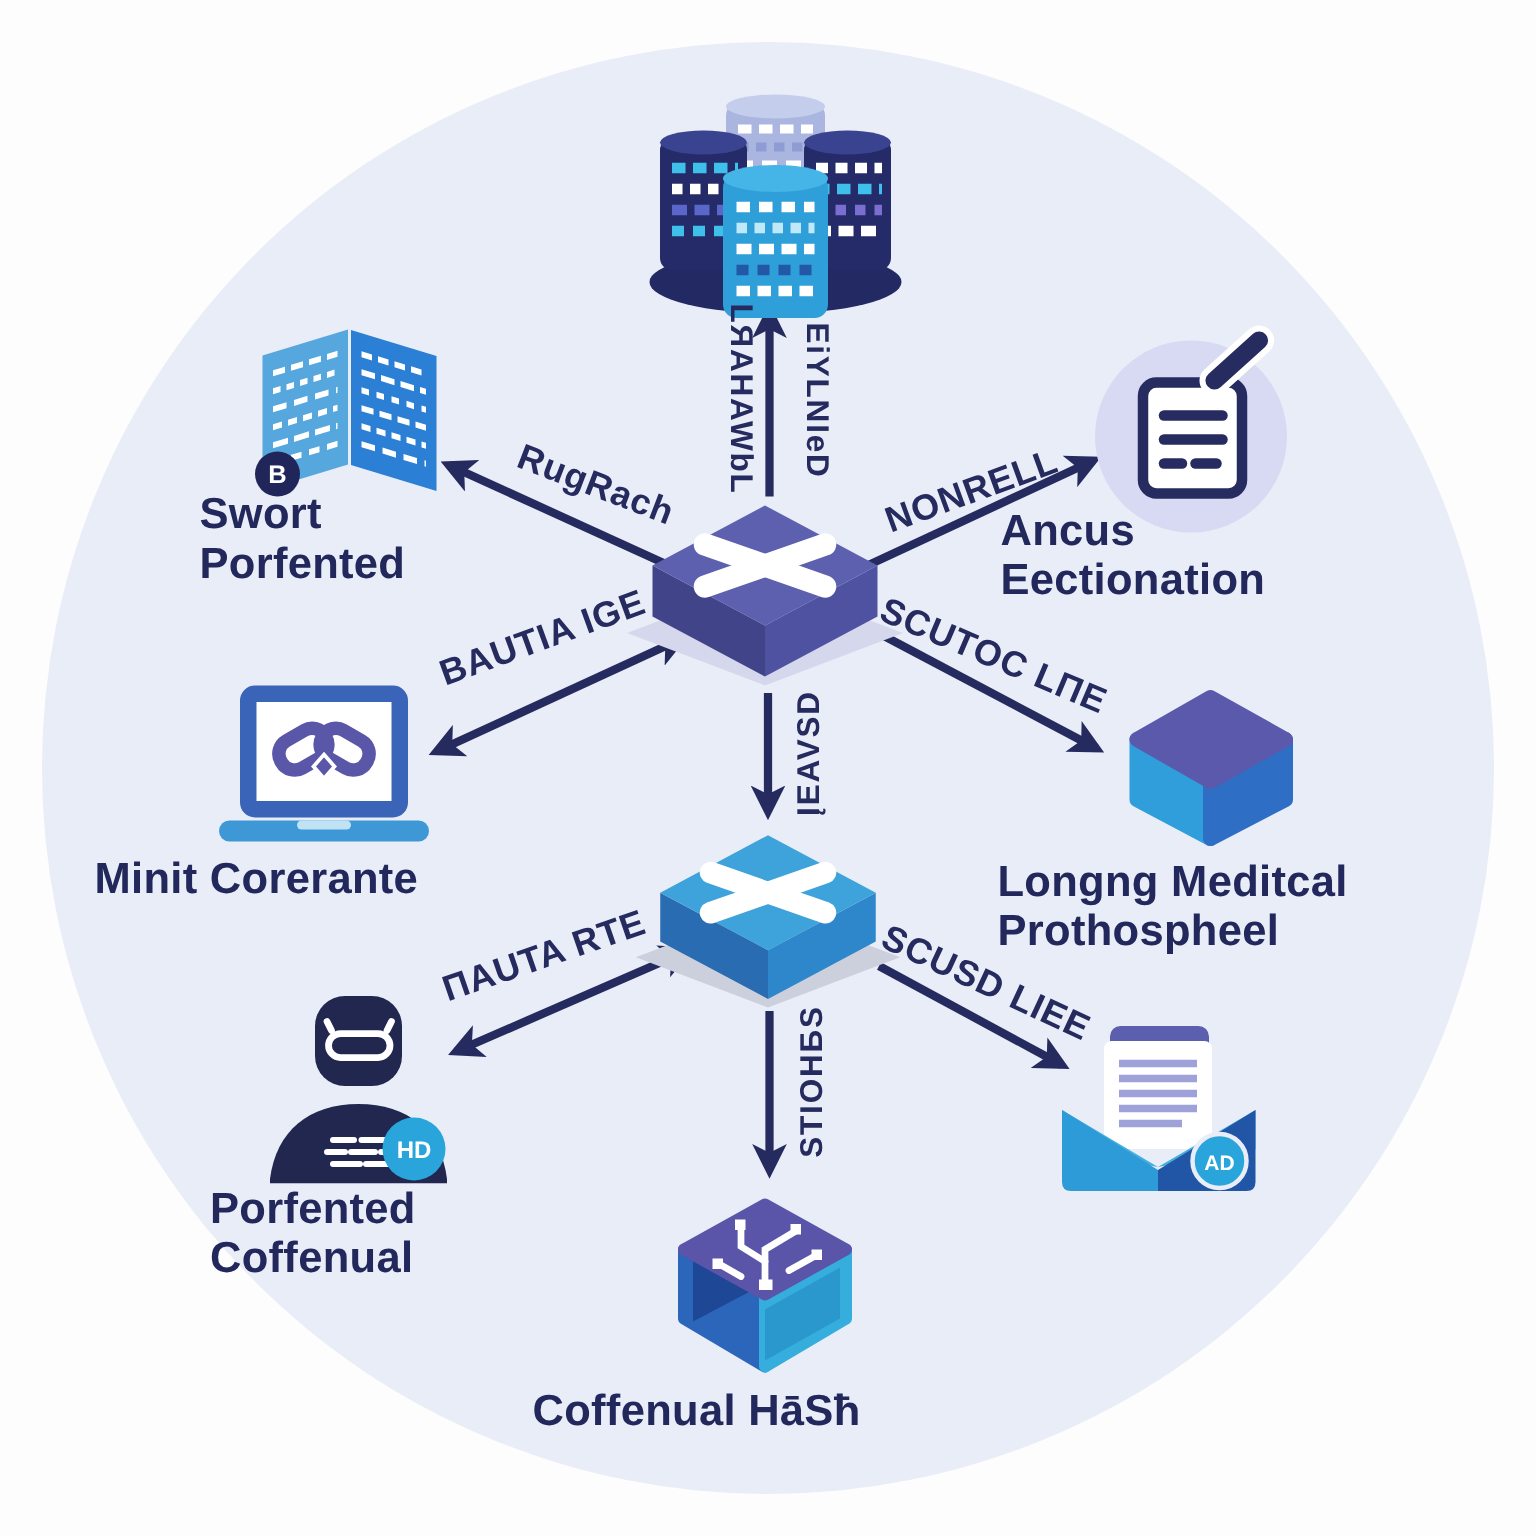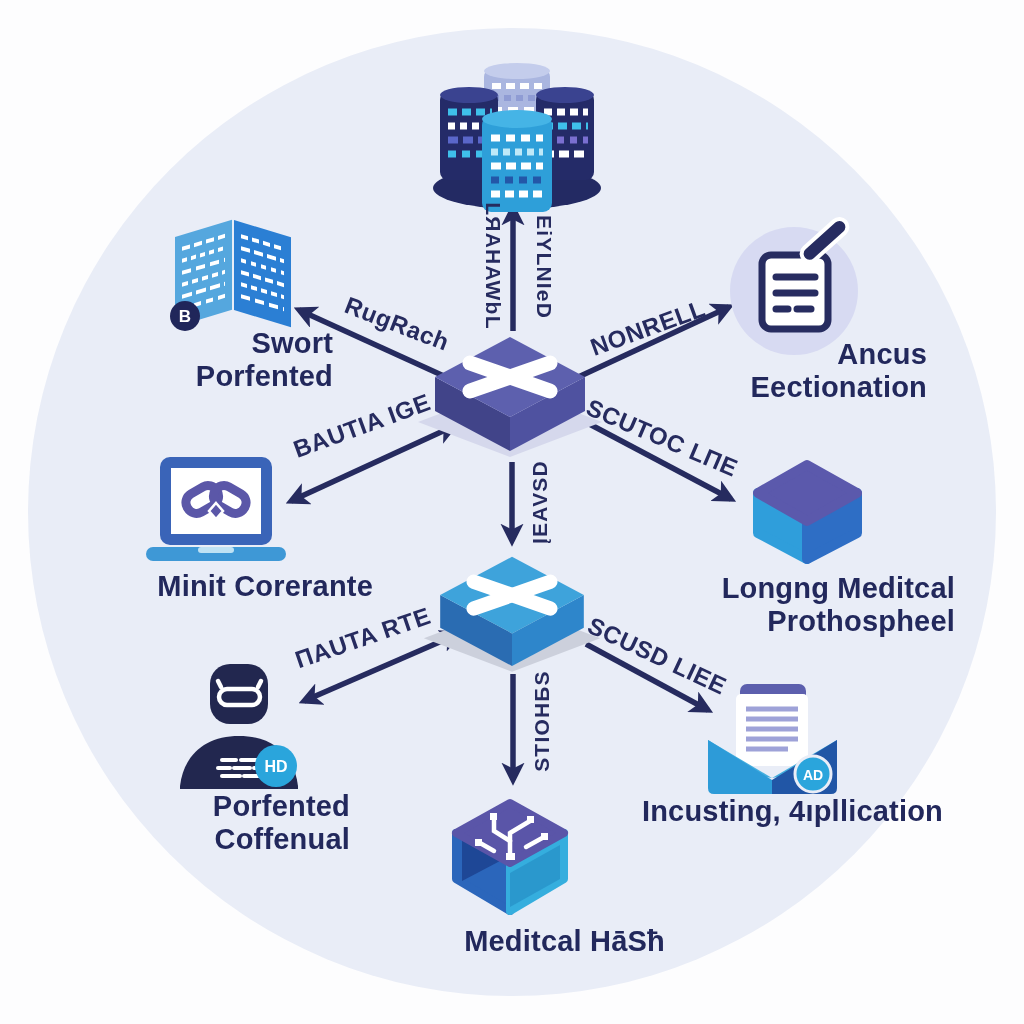--- a/index.html
+++ b/index.html
@@ -1,21 +1,21 @@
 <!DOCTYPE html>
 <html><head>
 <meta charset="utf-8">
 <style>
   html,body{margin:0;padding:0;background:#fdfdfe;}
   .stage{position:relative;width:1024px;height:1024px;overflow:hidden;
          font-family:"Liberation Sans",sans-serif;background:#fdfdfe;}
   .big-circle{position:absolute;left:28px;top:28px;width:968px;height:968px;
               border-radius:50%;background:#e9edf7;}
   .abs{position:absolute;}
-  .node-label{position:absolute;text-align:right;color:#22285c;font-weight:700;
+  .node-label{position:absolute;text-align:left;color:#22285c;font-weight:700;
               font-size:29px;line-height:33px;letter-spacing:.2px;}
   .edge-label{position:absolute;text-align:center;color:#262b5f;font-weight:700;
               font-size:24px;line-height:32px;letter-spacing:.6px;white-space:nowrap;}
   .vlabel{position:absolute;text-align:center;color:#262b5f;font-weight:700;
           font-size:21px;line-height:28px;letter-spacing:1.2px;white-space:nowrap;}
   svg text{font-family:"Liberation Sans",sans-serif;}
 </style>
 </head>
 <body>
 
@@ -217,22 +217,21 @@
       <rect x="27" y="44" width="7" height="7"></rect>
       <rect x="58" y="58" width="9" height="7"></rect>
     </g>
   </svg>
 
   <div class="node-label" style="left:133px;top:327px;width:200px">Swort Porfented</div>
   <div class="node-label" style="left:667px;top:338px;width:260px">Ancus Eectionation</div>
   <div class="node-label" style="left:665px;top:572px;width:290px">Longng Meditcal Prothospheel</div>
   <div class="node-label" style="left:63px;top:570px;width:310px">Minit Corerante</div>
   <div class="node-label" style="left:140px;top:790px;width:210px">Porfented Coffenual</div>
-  <div class="node-label" style="left:608px;top:795px;width:335px">Incusting, 4ıpllication</div>
-  <div class="node-label" style="left:355px;top:925px;width:310px">Meditcal HāSħ</div>
+  <div class="node-label" style="left:355px;top:925px;width:310px">Coffenual HāSħ</div>
 
   <div class="edge-label" style="left:312px;top:308px;width:170px;transform:rotate(21deg)">RugRach</div>
   <div class="edge-label" style="left:553px;top:312px;width:190px;transform:rotate(-20deg)">NONRELL</div>
   <div class="edge-label" style="left:257px;top:410px;width:210px;transform:rotate(-20deg)">BAUTIA IGE</div>
   <div class="edge-label" style="left:552px;top:422px;width:220px;transform:rotate(23deg)">SCUTOC LПE</div>
   <div class="edge-label" style="left:263px;top:622px;width:200px;transform:rotate(-19deg)">ПAUTA RTE</div>
   <div class="edge-label" style="left:552px;top:640px;width:210px;transform:rotate(25deg)">SCUSD LIEE</div>
 
   <div class="vlabel" style="left:428px;top:252px;width:130px;transform:rotate(90deg)">LЯAHAWbL</div>
   <div class="vlabel" style="left:479px;top:253px;width:130px;transform:rotate(90deg)">EiYLNIeD</div>

